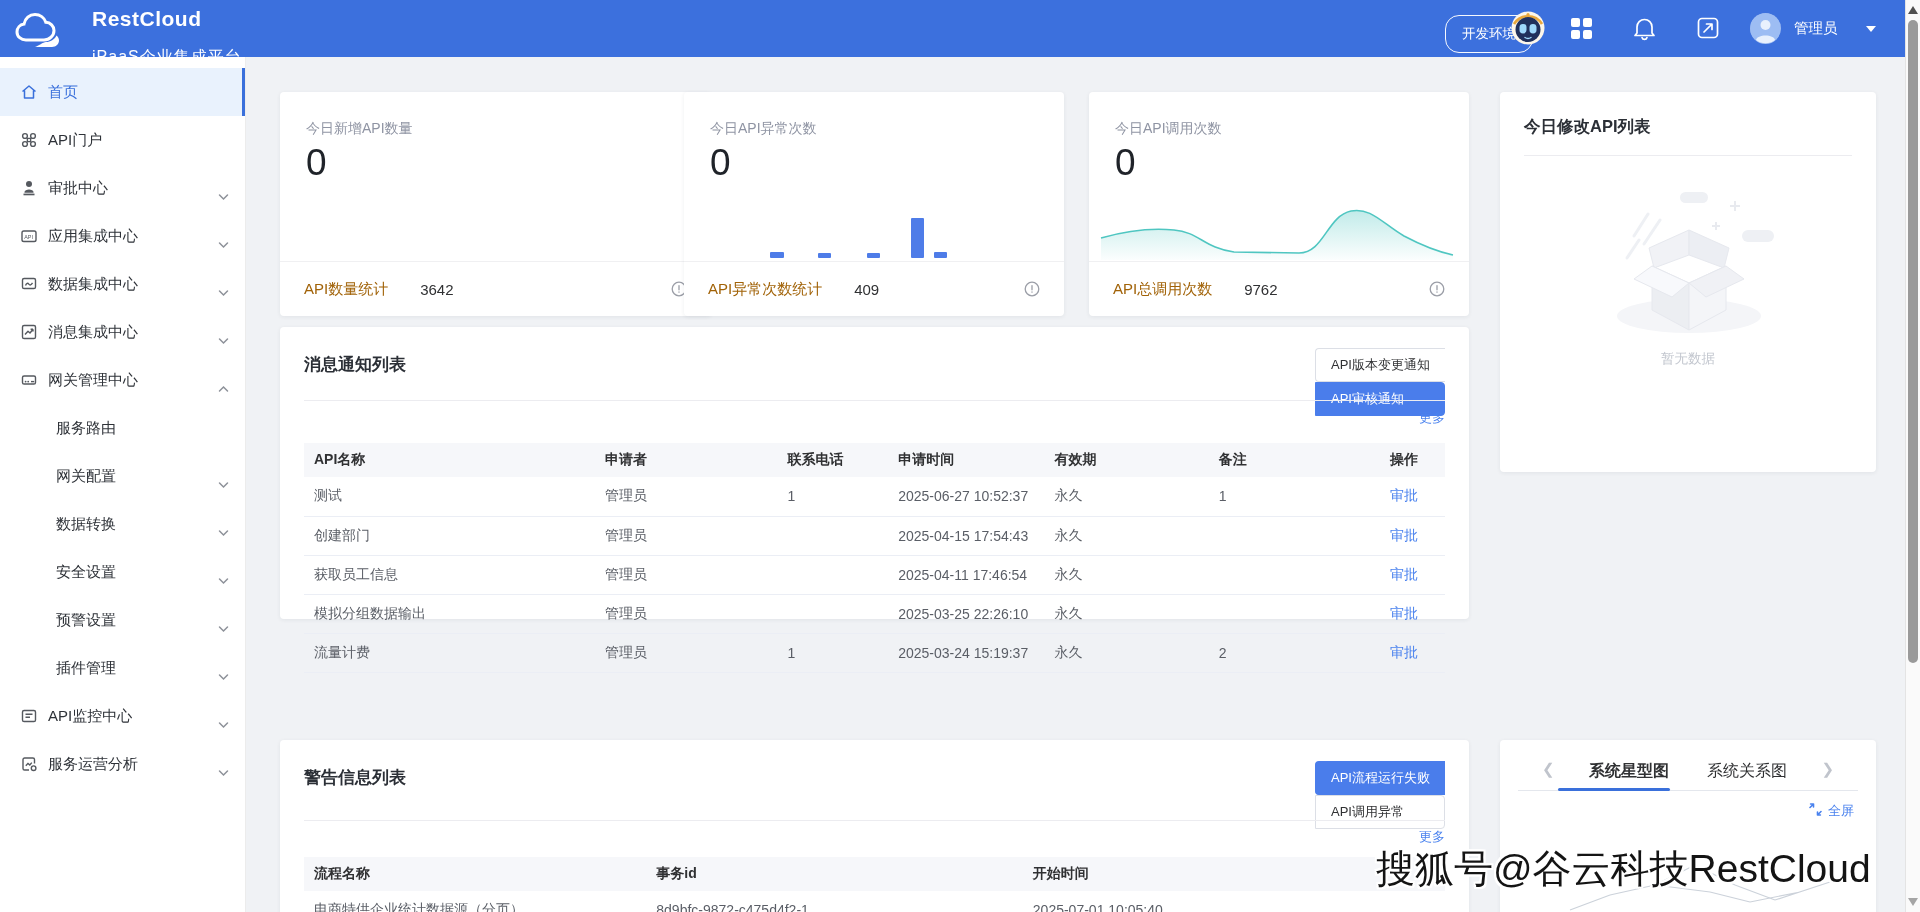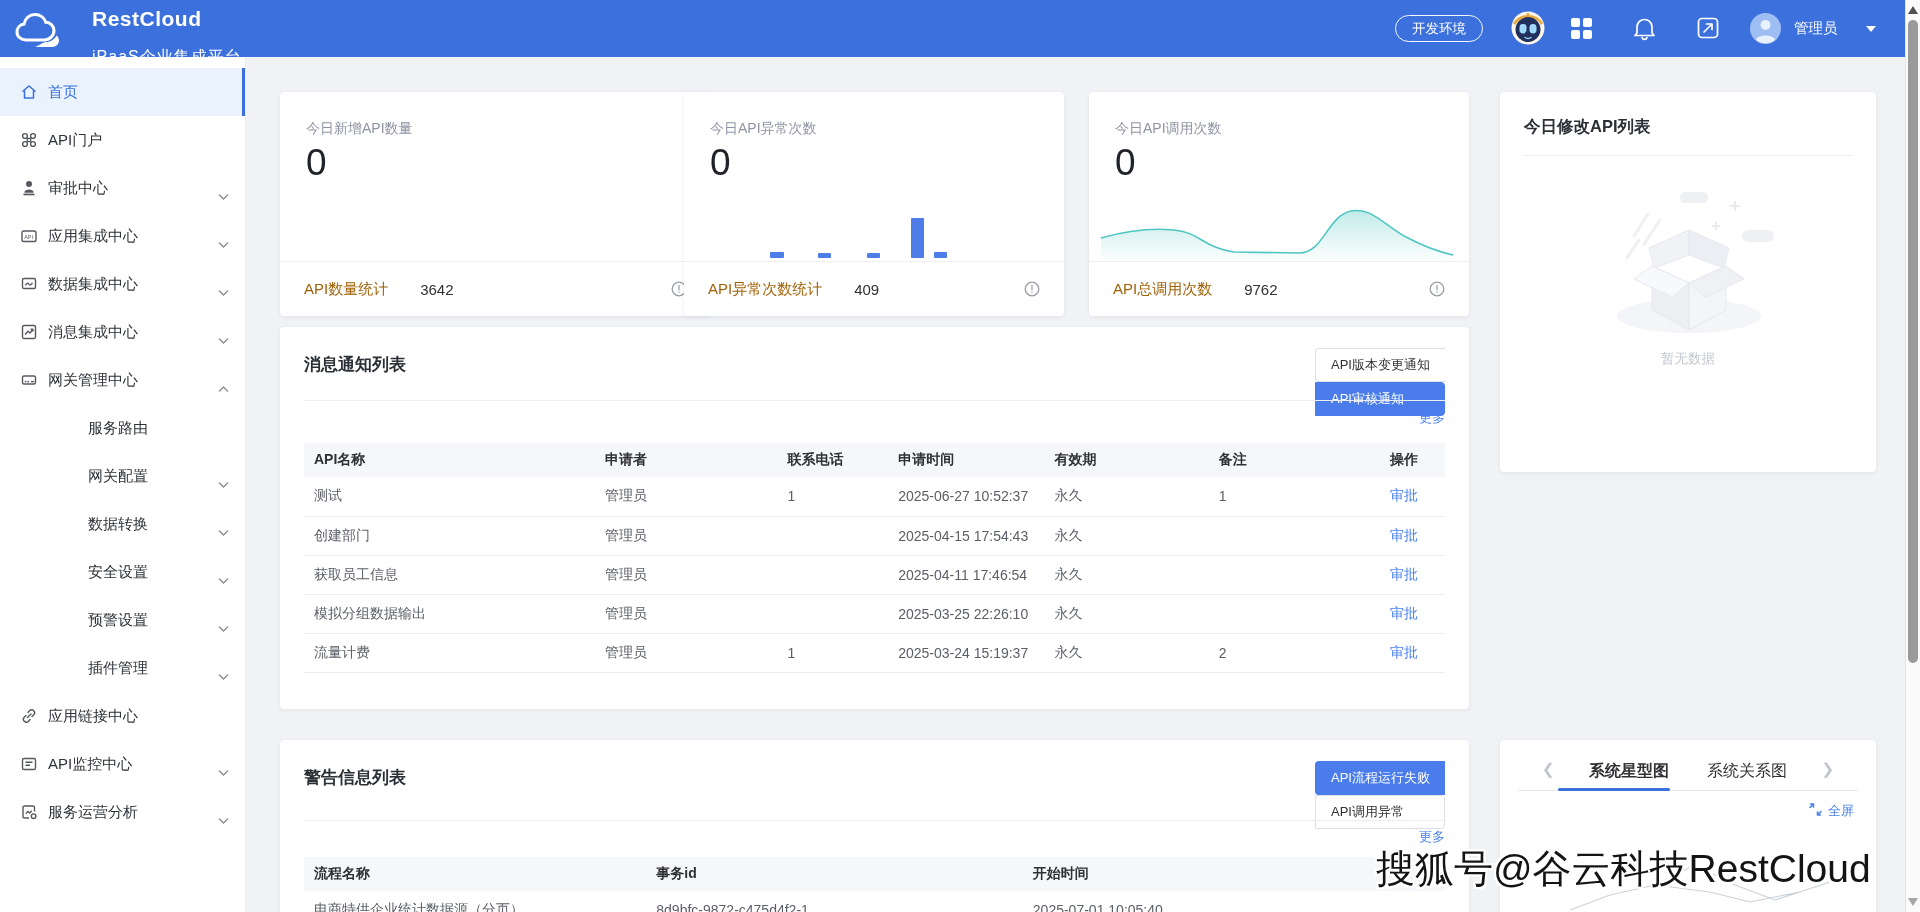--- a/index.html
+++ b/index.html
@@ -9,40 +9,40 @@
     background:#f0f2f5;
     font-family:"Liberation Sans","DejaVu Sans",sans-serif;
     color:#303133;
   }
   
   .header { position:absolute; left:0; top:0; width:1920px; height:57px; background:#3c70dd; z-index:6; }
   .logo { position:absolute; left:12px; top:9px; }
   .brand { position:absolute; left:92px; top:7px; color:#fff; }
   .brand-title { font-size:21px; font-weight:700; letter-spacing:.5px; }
   .brand-sub { font-size:16px; font-weight:400; margin-top:16px; letter-spacing:1px; }
-  .env-pill { position:absolute; left:1395px; top:15px; height:27px; padding:0 16px; border:1px solid rgba(255,255,255,.95); border-radius:14px; color:#fff; font-size:13.5px; display:flex; align-items:center; cursor:pointer; }
+  .env-pill { position:absolute; left:1445px; top:15px; height:38px; padding:0 16px; border:1px solid rgba(255,255,255,.95); border-radius:14px; color:#fff; font-size:13.5px; display:flex; align-items:center; cursor:pointer; }
   .hicon { position:absolute; cursor:pointer; }
   .robot { left:1510px; top:10px; }
   .grid-i { left:1571px; top:18px; }
   .bell-i { left:1633px; top:16px; }
   .share-i { left:1697px; top:17px; }
   .avatar { left:1750px; top:13px; width:31px; height:31px; border-radius:50%; background:rgba(255,255,255,.40); display:flex; align-items:center; justify-content:center; overflow:hidden; }
   .uname { position:absolute; left:1794px; top:19px; color:#fff; font-size:14.5px; cursor:pointer; }
   .caret { position:absolute; left:1866px; top:26px; width:0; height:0; border-left:5px solid transparent; border-right:5px solid transparent; border-top:6px solid #fff; }
   
   .sbar { position:absolute; right:0; top:0; width:15px; height:912px; background:#fafafa; border-left:1px solid #e4e4e4; z-index:9; }
   .sbar .up { position:absolute; top:6px; left:2px; width:0; height:0; border-left:5px solid transparent; border-right:5px solid transparent; border-bottom:8px solid #505050; }
   .sbar .dn { position:absolute; bottom:6px; left:2px; width:0; height:0; border-left:5px solid transparent; border-right:5px solid transparent; border-top:8px solid #a5a5a5; }
   .sbar .thumb { position:absolute; top:20px; left:2px; width:10px; height:643px; background:#9a9a9a; border-radius:6px; }
   
   .sidebar { position:absolute; left:0; top:57px; width:246px; height:855px; background:#fff; z-index:5; border-right:1px solid #ececec; }
   .menu { padding-top:11px; }
   .mi { position:relative; height:48px; display:flex; align-items:center; padding-left:20px; font-size:15px; color:#2e3238; cursor:pointer; }
   .mi .ico { width:18px; height:18px; margin-right:10px; flex:0 0 18px; color:#55595f; }
-  .mi.sub { padding-left:56px;margin-left:32px; }
+  .mi.sub { padding-left:56px; }
   .mi.active { background:#e9f2fd; color:#3a70db; border-right:3px solid #3a70db; }
   .mi.active .ico { color:#3a70db; }
   .chev { position:absolute; right:16px; top:23px; }
   
   .panel { position:absolute; background:#fff; border-radius:4px; box-shadow:0 1px 4px rgba(31,45,61,.07); }
   
   .scard { height:224px; }
   .scard .t { position:absolute; left:26px; top:28px; font-size:14px; color:#8f94a3; }
   .scard .v { position:absolute; left:26px; top:50px; font-size:37px; color:#1f2329; }
   .scard .foot { position:absolute; left:0; right:0; bottom:0; height:55px; border-top:1px solid #f0f0f2; display:flex; align-items:center; padding:0 24px; }
@@ -243,26 +243,20 @@
       <span>预警设置</span>
       <span class="chev"><svg width="11" height="8" viewBox="0 0 11 8" fill="none" stroke="#8d9199" stroke-width="1.5" stroke-linecap="round">
             <path d="M1.5 2 L5.5 6 L9.5 2"></path>
           </svg></span>
     </div>
     <div class="mi sub">
       <span>插件管理</span>
       <span class="chev"><svg width="11" height="8" viewBox="0 0 11 8" fill="none" stroke="#8d9199" stroke-width="1.5" stroke-linecap="round">
             <path d="M1.5 2 L5.5 6 L9.5 2"></path>
           </svg></span>
-    </div>
-    <div class="mi">
-      <span class="ico"><svg width="18" height="18" viewBox="0 0 18 18" fill="none" stroke="currentColor" stroke-width="1.4" stroke-linecap="round">
-            <path d="M7.5 10.5 l3.5-3.5 M6 8.5 L4.2 10.3 a2.9 2.9 0 0 0 4.1 4.1 L10 12.6 M12 9.5 L13.8 7.7 a2.9 2.9 0 0 0-4.1-4.1 L8 5.4"></path>
-          </svg></span>
-      <span>应用链接中心</span>
     </div>
     <div class="mi">
       <span class="ico"><svg width="18" height="18" viewBox="0 0 18 18" fill="none" stroke="currentColor" stroke-width="1.4">
             <rect x="2.5" y="3.5" width="13" height="11" rx="1.6"></rect>
             <path d="M5.5 7.2 h7 M5.5 10.2 h4.5"></path>
           </svg></span>
       <span>API监控中心</span>
       <span class="chev"><svg width="11" height="8" viewBox="0 0 11 8" fill="none" stroke="#8d9199" stroke-width="1.5" stroke-linecap="round">
             <path d="M1.5 2 L5.5 6 L9.5 2"></path>
           </svg></span>
@@ -360,21 +354,21 @@
       <polygon points="95,52 135,70 130,90 95,77" fill="#eceef3" stroke="#e6e8ee"></polygon>
       <polygon points="58,88 95,105 95,152 58,132" fill="#eceef2" stroke="#e6e8ee"></polygon>
       <polygon points="95,105 132,88 132,132 95,152" fill="#f4f5f8" stroke="#e6e8ee"></polygon>
       <polygon points="58,88 40,101 78,119 95,105" fill="#f8f9fc" stroke="#e6e8ee"></polygon>
       <polygon points="132,88 150,101 112,119 95,105" fill="#f0f1f5" stroke="#e6e8ee"></polygon>
     </svg>
   </span>
   <div class="empty-txt">暂无数据</div>
 </div>
 
-<div class="panel" style="left:280px; top:327px; width:1189px; height:382px;">
+<div class="panel" style="left:280px; top:327px; width:1189px; height:292px;">
   <div class="lp-title">消息通知列表</div>
   <div class="tabgroup">
     <div class="tab">API版本变更通知</div>
     <div class="tab active">API审核通知</div>
   </div>
   <div class="lp-div"></div>
   <div class="more">更多</div>
   <table class="grid">
     <colgroup>
       <col style="width:25.5%">

